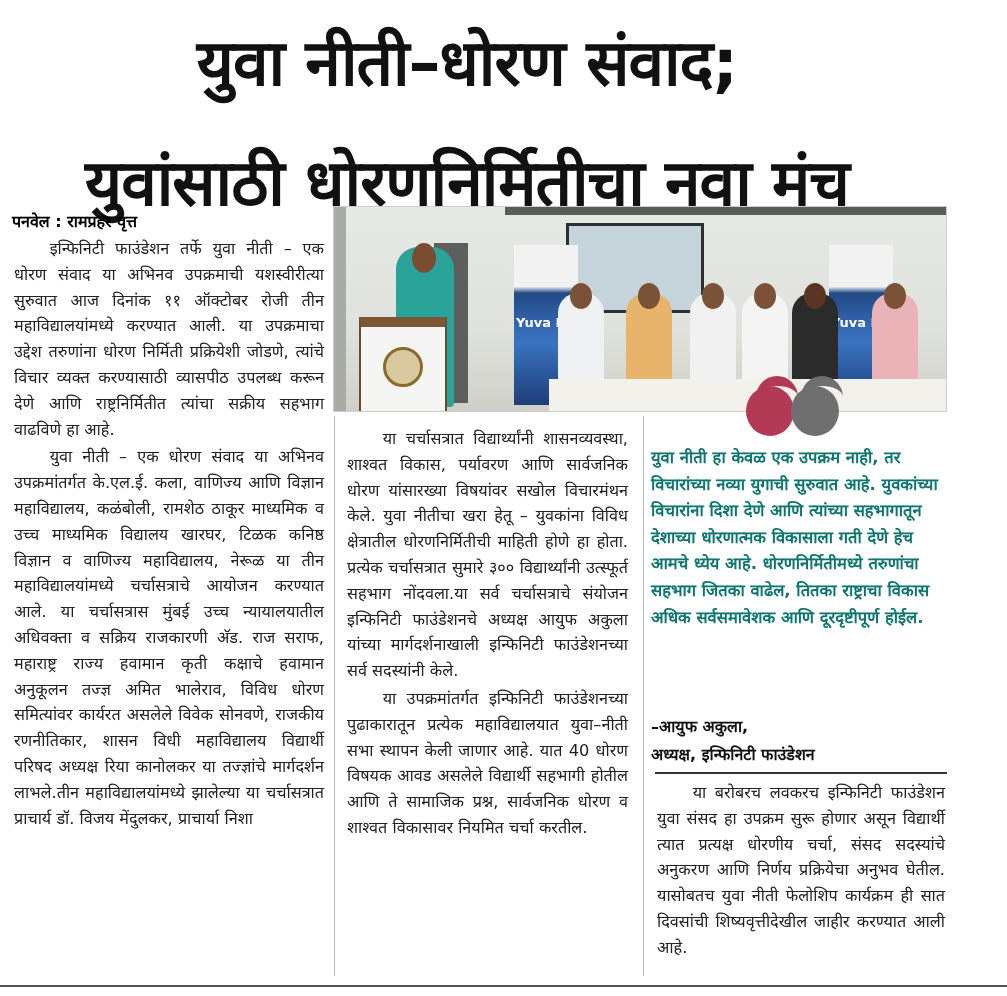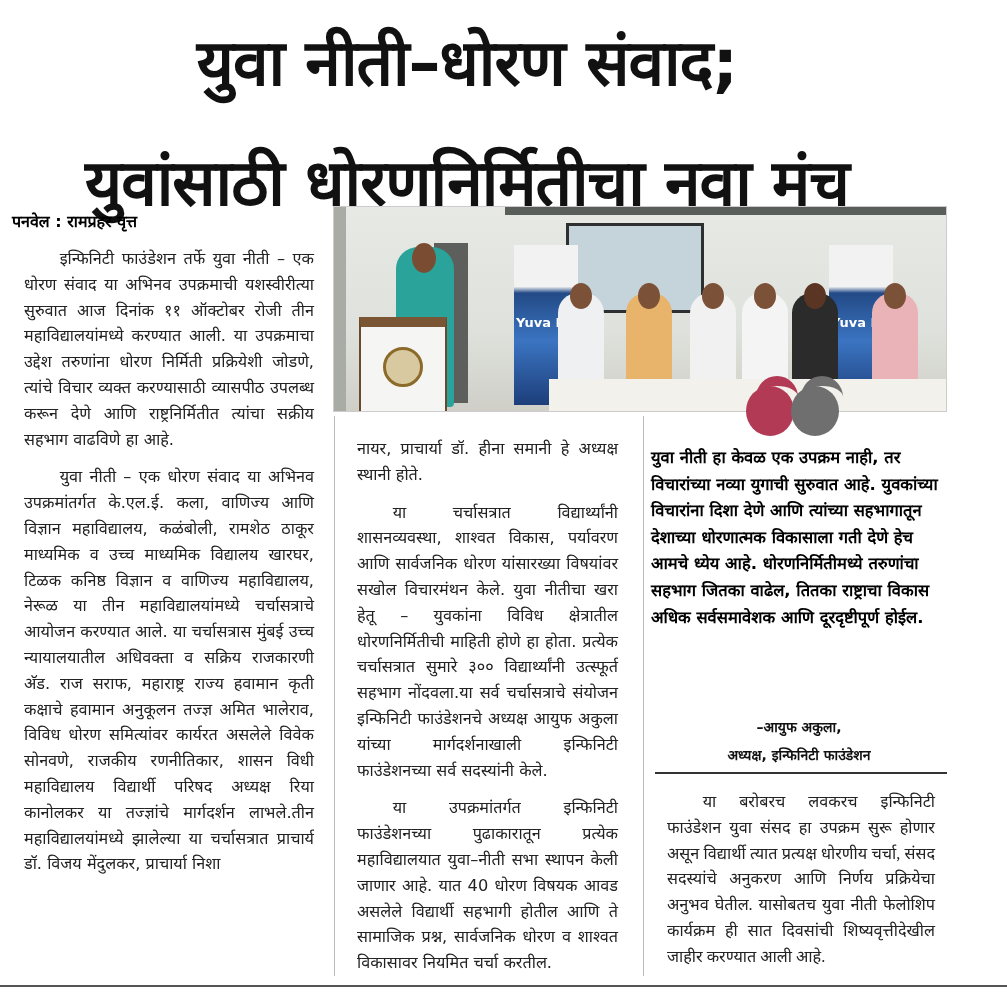--- a/index.html
+++ b/index.html
@@ -8,28 +8,28 @@
 
   .headline {
     position: absolute; left: 0; top: 28px; width: 934px;
     text-align: center; font-family: "DejaVu Sans", sans-serif;
     font-weight: bold; color: #111; line-height: 1.12;
   }
   .headline .l1 { display: block; font-size: 64px; letter-spacing: -1px; }
   .headline .l2 { display: block; font-size: 64px; letter-spacing: -1px; margin-top: 48px; }
 
   .col { position: absolute; font-size: 16.2px; line-height: 25.8px; color: #222; text-align: justify; }
-  .col p { margin: 12px; }
+  .col p { margin: 2px; }
   .col p.ind { text-indent: 2.2em; }
 
   .col1 { left: 12px; top: 210px; width: 314px; }
   .dateline { font-weight: bold; font-size: 16px; line-height: 24px; margin-bottom: 2px; color: #000000; }
 
   .col2 { left: 345px; top: 424px; width: 285px; }
-  .col3 { left: 655px; top: 778px; width: 292px; font-family: Liberation Serif, serif; }
+  .col3 { left: 655px; top: 778px; width: 292px; }
 
   .photo {
     position: absolute; left: 333px; top: 206px; width: 614px; height: 206px;
     background: linear-gradient(180deg, #e7e9e4 0%, #dfe2dc 60%, #cfcfc8 100%);
     overflow: hidden; border: 1px solid #ccc;
   }
   .photo .ceiling { position: absolute; left: 28%; top: 0; width: 72%; height: 8px; background: #5a5e5b; }
   .photo .wall-l { position: absolute; left: 0; top: 0; width: 12px; height: 100%; background: #a9aca5; }
   .photo .door { position: absolute; left: 100px; top: 36px; width: 34px; height: 160px; background: #5c5f5b; }
   .photo .screen { position: absolute; left: 232px; top: 16px; width: 138px; height: 90px; background: #c5d3db; border: 3px solid #2d2f31; }
@@ -46,23 +46,23 @@
   .photo .table { position: absolute; left: 215px; top: 172px; width: 400px; height: 40px; background: #f3f1ec; }
 
   .quote-mark { position: absolute; top: 378px; left: 746px; width: 100px; height: 60px; }
   .quote-mark .q { position: absolute; top: 8px; width: 48px; height: 50px; border-radius: 50%; }
   .quote-mark .q::before { content: ""; position: absolute; right: -4px; top: -10px; width: 42px; height: 26px; border-top: 10px solid; border-radius: 40px 40px 0 0; border-color: inherit; }
   .quote-mark .q1 { left: 0; background: #b23a55; border-color: #b23a55; }
   .quote-mark .q2 { left: 45px; background: #6f6f70; border-color: #6f6f70; }
 
   .pullquote {
     position: absolute; left: 651px; top: 445px; width: 300px;
-    font-weight: bold; font-size: 16.5px; line-height: 26.6px; color: #000000;
+    font-weight: bold; font-size: 16.5px; line-height: 26.6px; color: #0f766e;
   }
-  .pull-attrib { position: absolute; left: 651px; top: 713px; width: 296px; text-align: center; font-weight: bold; font-size: 14px; line-height: 28px; color: #111; }
+  .pull-attrib { position: absolute; left: 651px; top: 713px; width: 296px; text-align: left; font-weight: bold; font-size: 16px; line-height: 28px; color: #111; }
 
   .rule { position: absolute; background: #333; }
   .rule.r-quote { left: 655px; top: 772px; width: 292px; height: 1.5px; }
   .rule.r-bottom { left: 0; top: 985px; width: 1007px; height: 2px; background: #555; }
   .rule.vdiv1 { left: 334px; top: 416px; width: 1px; height: 560px; background: #bbb; }
   .rule.vdiv2 { left: 643px; top: 416px; width: 1px; height: 560px; background: #bbb; }
 </style>
 </head>
 <body>
 
@@ -112,21 +112,20 @@
   <div class="person" style="left:538px;background:#eab3b8;">
       <div class="head"></div>
     </div>
   <div class="table"></div>
 </div>
 
 <div class="rule vdiv1"></div>
 <div class="rule vdiv2"></div>
 
 <div class="col col2">
-  <p>नायर, प्राचार्या डॉ. हीना समानी हे अध्यक्ष स्थानी होते.</p>
   <p class="ind">या चर्चासत्रात विद्यार्थ्यांनी शासनव्यवस्था, शाश्वत विकास, पर्यावरण आणि सार्वजनिक धोरण यांसारख्या विषयांवर सखोल विचारमंथन केले. युवा नीतीचा खरा हेतू – युवकांना विविध क्षेत्रातील धोरणनिर्मितीची माहिती होणे हा होता. प्रत्येक चर्चासत्रात सुमारे ३०० विद्यार्थ्यांनी उत्स्फूर्त सहभाग नोंदवला.या सर्व चर्चासत्राचे संयोजन इन्फिनिटी फाउंडेशनचे अध्यक्ष आयुफ अकुला यांच्या मार्गदर्शनाखाली इन्फिनिटी फाउंडेशनच्या सर्व सदस्यांनी केले.</p>
   <p class="ind">या उपक्रमांतर्गत इन्फिनिटी फाउंडेशनच्या पुढाकारातून प्रत्येक महाविद्यालयात युवा–नीती सभा स्थापन केली जाणार आहे. यात 40 धोरण विषयक आवड असलेले विद्यार्थी सहभागी होतील आणि ते सामाजिक प्रश्न, सार्वजनिक धोरण व शाश्वत विकासावर नियमित चर्चा करतील.</p>
 </div>
 
 <div class="quote-mark">
   <div class="q q1"></div>
   <div class="q q2"></div>
 </div>
 
 <div class="pullquote">युवा नीती हा केवळ एक उपक्रम नाही, तर विचारांच्या नव्या युगाची सुरुवात आहे. युवकांच्या विचारांना दिशा देणे आणि त्यांच्या सहभागातून देशाच्या धोरणात्मक विकासाला गती देणे हेच आमचे ध्येय आहे. धोरणनिर्मितीमध्ये तरुणांचा सहभाग जितका वाढेल, तितका राष्ट्राचा विकास अधिक सर्वसमावेशक आणि दूरदृष्टीपूर्ण होईल.</div>

